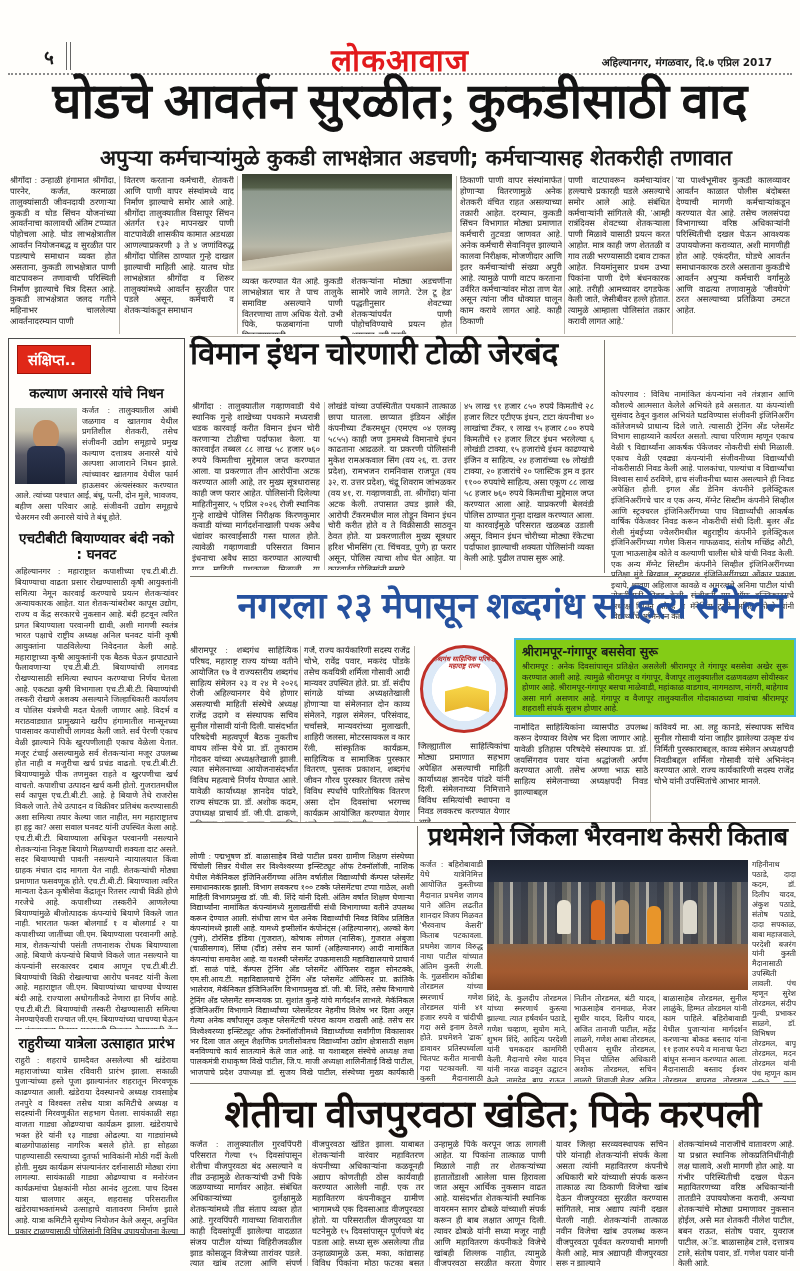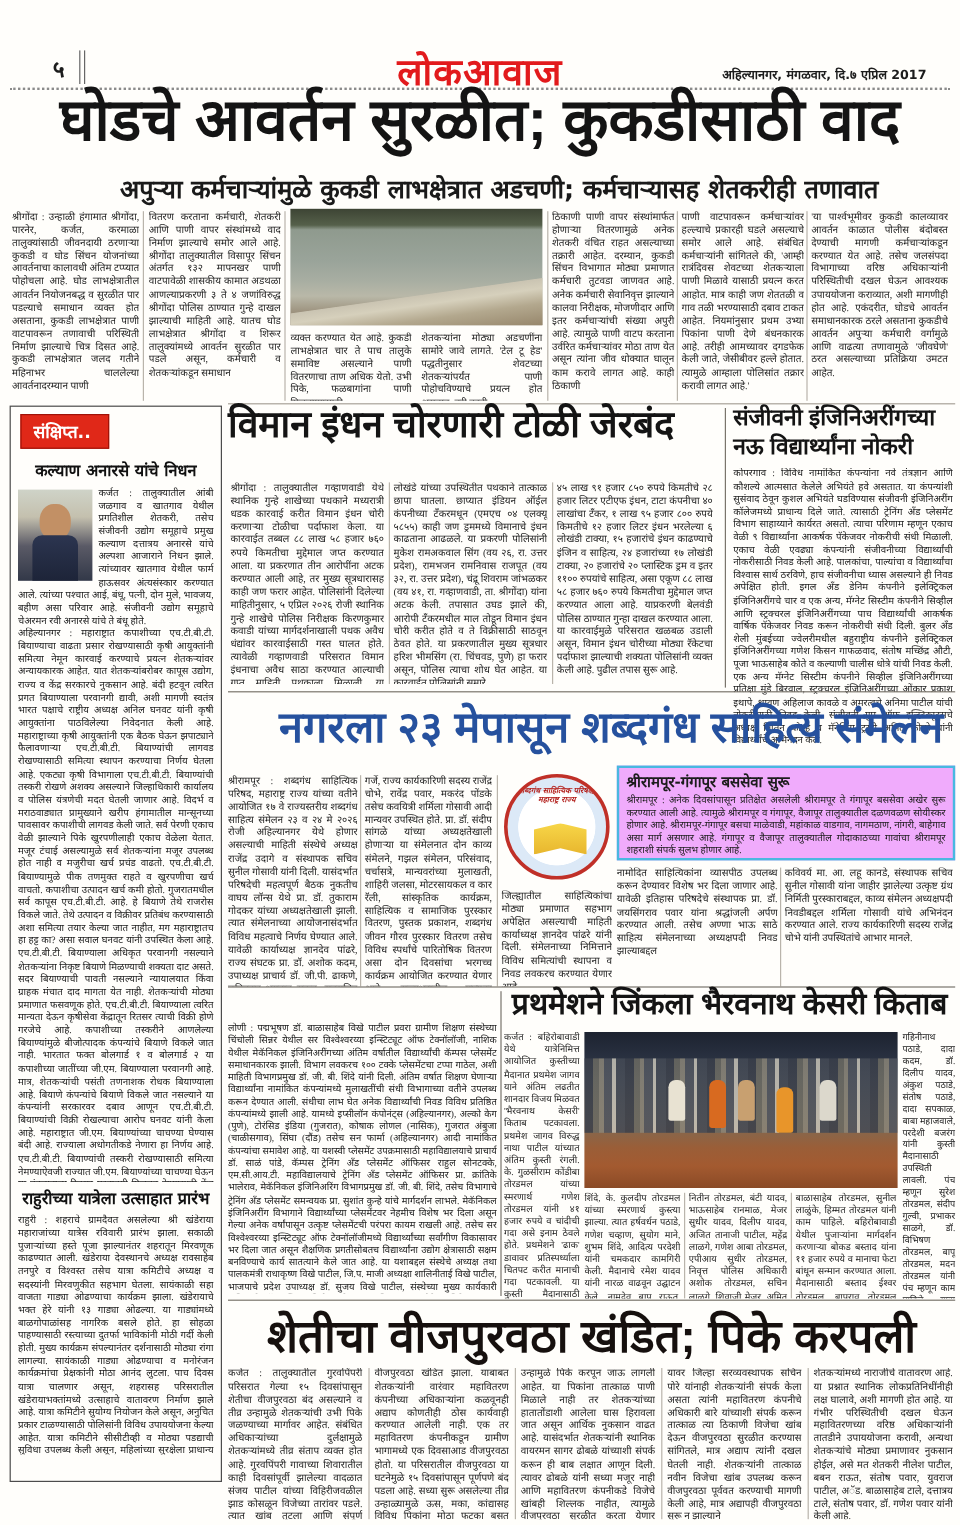--- a/index.html
+++ b/index.html
@@ -1,21 +1,21 @@
 <!DOCTYPE html>
 <html><head>
 <meta charset="utf-8">
 <style>
   html,body{margin:0;padding:0;background:#e8e8e4;}
   #page{position:relative;width:800px;height:1271px;background:#fffefb;margin:0 auto;
         font-family:"Liberation Serif","DejaVu Serif",serif;color:#1c1c1c;overflow:hidden;}
   .abs{position:absolute;}
   .col{position:absolute;font-size:8.3px;line-height:1.31;text-align:justify;color:#1d1d1d;overflow:hidden;}
   .col-sm{font-size:7.9px;line-height:1.3;}
-  .hl{font-family:Liberation Sans, sans-serif;font-weight:bold;color:#141414;}
+  .hl{font-family:Liberation Serif, serif;font-weight:bold;color:#141414;}
   .vrule{position:absolute;width:1px;background:#b9b4ab;}
   .vrule-dark{position:absolute;width:1px;background:#7a756c;}
   .hrule{position:absolute;height:1px;background:#7a756c;}
   .dotted{position:absolute;border-top:2px dotted #8b8b8b;height:0;}
   
   #masthead{top:38px;left:0;width:100%;text-align:center;font-size:31px;letter-spacing:1px;
             color:#e21a1c;font-family:"DejaVu Sans","Liberation Sans",sans-serif;font-weight:bold;}
   #pagenum{top:44px;left:44px;font-size:19px;font-weight:bold;}
   #pagebars{top:42px;left:66px;height:28px;width:3px;border-left:1px solid #666;border-right:1px solid #666;}
   #dateline{top:55px;right:28px;font-size:10.5px;font-weight:bold;font-family:"DejaVu Sans",sans-serif;}
@@ -54,21 +54,21 @@
   #samm-headline{top:580px;left:180px;width:606px;text-align:right;font-size:36px;color:#26519e;}
   #samm-logo{left:420px;top:645px;width:88px;height:88px;border-radius:50%;
     border:3px solid #c03028;background:radial-gradient(circle at 50% 50%,#ffffff 0 55%,#dce9f7 56% 74%,#f2dede 75% 100%);
     box-sizing:border-box;position:absolute;overflow:hidden;font-style:italic;}
   #samm-logo .book{position:absolute;left:22px;top:38px;width:44px;height:26px;
     background:linear-gradient(180deg,#f7d648,#e8b62e);clip-path:polygon(0 20%,50% 0,100% 20%,100% 100%,50% 80%,0 100%);}
   #samm-logo .logo-txt{position:absolute;left:0;top:8px;width:100%;text-align:center;font-size:6.5px;
     color:#b42420;font-weight:bold;line-height:1.15;font-family:"DejaVu Sans",sans-serif;}
   
   #bus-box{left:514px;top:638px;width:282px;height:79px;border:2px solid #49b8e0;box-sizing:border-box;
-           padding:3px 6px;overflow:hidden;background:#f0abfc;}
+           padding:3px 6px;overflow:hidden;background:#84cc16;}
   #bus-title{font-family:"DejaVu Sans",sans-serif;font-weight:bold;font-size:12.5px;margin-bottom:2px;}
   #bus-body{font-size:8.1px;line-height:1.3;text-align:justify;}
   
   #prav-headline{top:826px;left:190px;width:226px;text-align:center;font-size:19.5px;line-height:1.1;}
   #kusti-headline{top:824px;left:420px;width:376px;text-align:center;font-size:25px;line-height:1.05;}
   #kusti-photo{left:487px;top:860px;width:261px;height:130px;position:absolute;
     background:linear-gradient(180deg,#1d2330 0%,#2a3242 18%,#4a4e56 30%,#6a6258 46%,#7d6a55 58%,#9a5e38 74%,#a35a30 86%,#8a4a26 100%);overflow:hidden;}
   #kusti-photo .crowd{position:absolute;left:0;top:22px;width:100%;height:62px;
     background:repeating-linear-gradient(90deg,#3a3f4a 0 7px,#6b6a62 7px 12px,#8a8578 12px 16px,#50555f 16px 23px,#c8c4b8 23px 26px,#444a55 26px 34px);opacity:.85;}
   #kusti-photo .fig{position:absolute;width:14px;height:34px;border-radius:6px 6px 2px 2px;background:#d8d3c4;top:40px;}
@@ -106,34 +106,34 @@
   <div class="vrule" style="left:672px;top:176px;height:158px;"></div>
   <div class="hrule" style="top:336px;left:190px;width:606px;background:#a8a298;"></div>
 
   <div class="abs" id="briefs-box">
     <div id="briefs-band">संक्षिप्त..</div>
     <div class="brief-h">कल्याण अनारसे यांचे निधन</div>
     <div style="overflow:hidden;">
       <div id="obit-photo"></div>
       <div class="brief-body">कर्जत : तालुक्यातील आंबी जळगाव व खातगाव येथील प्रगतिशील शेतकरी, तसेच संजीवनी उद्योग समूहाचे प्रमुख कल्याण दत्तात्रय अनारसे यांचे अल्पशा आजाराने निधन झाले. त्यांच्यावर खातगाव येथील फार्म हाऊसवर अंत्यसंस्कार करण्यात आले. त्यांच्या पश्चात आई, बंधू, पत्नी, दोन मुले, भावजय, बहीण असा परिवार आहे. संजीवनी उद्योग समूहाचे चेअरमन रवी अनारसे यांचे ते बंधू होते.</div>
     </div>
+    <div class="brief-h" style="margin-top:8px;">एचटीबीटी बियाण्यावर बंदी नको : घनवट</div>
     <div class="brief-body" style="height:462px;overflow:hidden;">अहिल्यानगर : महाराष्ट्रात कपाशीच्या एच.टी.बी.टी. बियाण्याचा वाढता प्रसार रोखण्यासाठी कृषी आयुक्तांनी समित्या नेमून कारवाई करण्याचे प्रयत्न शेतकऱ्यांवर अन्यायकारक आहेत. यात शेतकऱ्यांबरोबर कापूस उद्योग, राज्य व केंद्र सरकारचे नुकसान आहे. बंदी हटवून त्वरित प्रगत बियाण्याला परवानगी द्यावी, अशी मागणी स्वतंत्र भारत पक्षाचे राष्ट्रीय अध्यक्ष अनिल घनवट यांनी कृषी आयुक्तांना पाठविलेल्या निवेदनात केली आहे. महाराष्ट्राच्या कृषी आयुक्तांनी एक बैठक घेऊन झपाट्याने फैलावणाऱ्या एच.टी.बी.टी. बियाण्यांची लागवड रोखण्यासाठी समित्या स्थापन करण्याचा निर्णय घेतला आहे. एकट्या कृषी विभागाला एच.टी.बी.टी. बियाण्यांची तस्करी रोखणे अशक्य असल्याने जिल्हाधिकारी कार्यालय व पोलिस यंत्रणेची मदत घेतली जाणार आहे. विदर्भ व मराठवाड्यात प्रामुख्याने खरीप हंगामातील मान्सूनच्या पावसावर कपाशीची लागवड केली जाते. सर्व पेरणी एकाच वेळी झाल्याने पिके खुरपणीलाही एकाच वेळेला येतात. मजूर टंचाई असल्यामुळे सर्व शेतकऱ्यांना मजूर उपलब्ध होत नाही व मजुरीचा खर्च प्रचंड वाढतो. एच.टी.बी.टी. बियाण्यामुळे पीक तणमुक्त राहते व खुरपणीचा खर्च वाचतो. कपाशीचा उत्पादन खर्च कमी होतो. गुजरातमधील सर्व कापूस एच.टी.बी.टी. आहे. हे बियाणे तेथे राजरोस विकले जाते. तेथे उत्पादन व विक्रीवर प्रतिबंध करण्यासाठी अशा समित्या तयार केल्या जात नाहीत, मग महाराष्ट्रातच हा हट्ट का? असा सवाल घनवट यांनी उपस्थित केला आहे. एच.टी.बी.टी. बियाण्याला अधिकृत परवानगी नसल्याने शेतकऱ्यांना निकृष्ट बियाणे मिळण्याची शक्यता दाट असते. सदर बियाण्याची पावती नसल्याने न्यायालयात किंवा ग्राहक मंचात दाद मागता येत नाही. शेतकऱ्यांची मोठ्या प्रमाणात फसवणूक होते. एच.टी.बी.टी. बियाण्याला त्वरित मान्यता देऊन कृषीसेवा केंद्रातून रितसर त्याची विक्री होणे गरजेचे आहे. कपाशीच्या तस्करीने आणलेल्या बियाण्यांमुळे बीजोत्पादक कंपन्यांचे बियाणे विकले जात नाही. भारतात फक्त बोलगार्ड १ व बोलगार्ड २ या कपाशीच्या जातींच्या जी.एम. बियाण्याला परवानगी आहे. मात्र, शेतकऱ्यांची पसंती तणनाशक रोधक बियाण्याला आहे. बियाणे कंपन्यांचे बियाणे विकले जात नसल्याने या कंपन्यांनी सरकारवर दबाव आणून एच.टी.बी.टी. बियाण्यांची विक्री रोखल्याचा आरोप घनवट यांनी केला आहे. महाराष्ट्रात जी.एम. बियाण्यांच्या चाचण्या घेण्यास बंदी आहे. राज्याला अधोगतीकडे नेणारा हा निर्णय आहे. एच.टी.बी.टी. बियाण्यांची तस्करी रोखण्यासाठी समित्या नेमण्याऐवजी राज्यात जी.एम. बियाण्यांच्या चाचण्या घेऊन या तंत्रज्ञानाला रितसर परवानगी मिळवून देण्यासाठी केंद्र सरकारकडे शिफारस करावी, अशी मागणी घनवट यांनी निवेदनात नमूद केली आहे.</div>
     <div class="brief-h" style="margin-top:7px;">राहुरीच्या यात्रेला उत्साहात प्रारंभ</div>
     <div class="brief-body" style="height:200px;overflow:hidden;">राहुरी : शहराचे ग्रामदैवत असलेल्या श्री खंडेराया महाराजांच्या यात्रेस रविवारी प्रारंभ झाला. सकाळी पुजाऱ्यांच्या हस्ते पूजा झाल्यानंतर शहरातून मिरवणूक काढण्यात आली. खंडेराया देवस्थानचे अध्यक्ष रावसाहेब तनपुरे व विश्वस्त तसेच यात्रा कमिटीचे अध्यक्ष व सदस्यांनी मिरवणुकीत सहभाग घेतला. सायंकाळी सहा वाजता गाड्या ओढण्याचा कार्यक्रम झाला. खंडेरायाचे भक्त हेरे यांनी १३ गाड्या ओढल्या. या गाड्यांमध्ये बाळगोपाळांसह नागरिक बसले होते. हा सोहळा पाहण्यासाठी रस्त्याच्या दुतर्फा भाविकांनी मोठी गर्दी केली होती. मुख्य कार्यक्रम संपल्यानंतर दर्शनासाठी मोठ्या रांगा लागल्या. सायंकाळी गाड्या ओढण्याचा व मनोरंजन कार्यक्रमांचा प्रेक्षकांनी मोठा आनंद लुटला. पाच दिवस यात्रा चालणार असून, शहरासह परिसरातील खंडेरायाभक्तांमध्ये उत्साहाचे वातावरण निर्माण झाले आहे. यात्रा कमिटीने सुयोग्य नियोजन केले असून, अनुचित प्रकार टाळण्यासाठी पोलिसांनी विविध उपाययोजना केल्या आहेत. यात्रा कमिटीने सीसीटीव्ही व मोठ्या पडद्याची सुविधा उपलब्ध केली असून, महिलांच्या सुरक्षेला प्राधान्य दिले आहे. पाच दिवस चालणाऱ्या यात्रेचा भाविकांनी पुरेपूर आनंद लुटावा व खेळीमेळीच्या वातावरणात यात्रा पार पाडावी, असे आवाहन खंडेराया देवस्थान ट्रस्ट व यात्रा कमिटीने केले आहे.</div>
   </div>
 
   <div class="abs hl" id="fuel-headline">विमान इंधन चोरणारी टोळी जेरबंद</div>
   <div class="col" style="left:192px;top:402px;width:128px;height:168px;">श्रीगोंदा : तालुक्यातील गव्हाणवाडी येथे स्थानिक गुन्हे शाखेच्या पथकाने मध्यरात्री धडक कारवाई करीत विमान इंधन चोरी करणाऱ्या टोळीचा पर्दाफाश केला. या कारवाईत तब्बल ८८ लाख ५८ हजार ७६० रुपये किमतीचा मुद्देमाल जप्त करण्यात आला. या प्रकरणात तीन आरोपींना अटक करण्यात आली आहे, तर मुख्य सूत्रधारासह काही जण फरार आहेत. पोलिसांनी दिलेल्या माहितीनुसार, ५ एप्रिल २०२६ रोजी स्थानिक गुन्हे शाखेचे पोलिस निरीक्षक किरणकुमार कवाडी यांच्या मार्गदर्शनाखाली पथक अवैध धंद्यांवर कारवाईसाठी गस्त घालत होते. त्यावेळी गव्हाणवाडी परिसरात विमान इंधनाचा अवैध साठा करण्यात आल्याची गुप्त माहिती पथकाला मिळाली. या माहितीच्या आधारे उपविभागीय पोलिस अधिकारी प्रवीण</div>
   <div class="col" style="left:328px;top:402px;width:128px;height:168px;">लोखंडे यांच्या उपस्थितीत पथकाने तात्काळ छापा घातला. छाप्यात इंडियन ऑईल कंपनीच्या टँकरमधून (एमएच ०४ एलक्यू ५८५५) काही जण ड्रममध्ये विमानाचे इंधन काढताना आढळले. या प्रकरणी पोलिसांनी मुकेश रामअकवाल सिंग (वय २६, रा. उत्तर प्रदेश), रामभजन रामनिवास राजपूत (वय ३२, रा. उत्तर प्रदेश), चंद्रू शिवराम जांभळकर (वय ४१, रा. गव्हाणवाडी, ता. श्रीगोंदा) यांना अटक केली. तपासात उघड झाले की, आरोपी टँकरमधील माल तोडून विमान इंधन चोरी करीत होते व ते विक्रीसाठी साठवून ठेवत होते. या प्रकरणातील मुख्य सूत्रधार हरिश भीमसिंग (रा. चिंचवड, पुणे) हा फरार असून, पोलिस त्याचा शोध घेत आहेत. या कारवाईत पोलिसांनी सुमारे</div>
   <div class="col" style="left:464px;top:402px;width:130px;height:168px;">४५ लाख ९१ हजार ८५० रुपये किमतीचे २८ हजार लिटर एटीएफ इंधन, टाटा कंपनीचा ४० लाखांचा टँकर, १ लाख ९५ हजार ८०० रुपये किमतीचे १२ हजार लिटर इंधन भरलेल्या ६ लोखंडी टाक्या, १५ हजारांचे इंधन काढण्याचे इंजिन व साहित्य, २४ हजारांच्या १७ लोखंडी टाक्या, २० हजारांचे २० प्लास्टिक ड्रम व इतर ११०० रुपयांचे साहित्य, असा एकूण ८८ लाख ५८ हजार ७६० रुपये किमतीचा मुद्देमाल जप्त करण्यात आला आहे. याप्रकरणी बेलवंडी पोलिस ठाण्यात गुन्हा दाखल करण्यात आला. या कारवाईमुळे परिसरात खळबळ उडाली असून, विमान इंधन चोरीच्या मोठ्या रॅकेटचा पर्दाफाश झाल्याची शक्यता पोलिसांनी व्यक्त केली आहे. पुढील तपास सुरू आहे.</div>
   <div class="vrule" style="left:324px;top:402px;height:168px;"></div>
   <div class="vrule" style="left:460px;top:402px;height:168px;"></div>
   <div class="vrule-dark" style="left:604px;top:340px;height:233px;"></div>
 
-  <div class="abs hl" id="sanj-headline">संजीवनी इंजिनिअरींगच्या नऊ विद्यार्थ्यांना नोकरी</div>
   <div class="col" style="left:611px;top:390px;width:183px;height:244px;font-size:8.1px;">कोपरगाव : विविध नामांकित कंपन्यांना नवे तंत्रज्ञान आणि कौशल्ये आत्मसात केलेले अभियंते हवे असतात. या कंपन्यांशी सुसंवाद ठेवून कुशल अभियंते घडविण्यास संजीवनी इंजिनिअरींग कॉलेजमध्ये प्राधान्य दिले जाते. त्यासाठी ट्रेनिंग अँड प्लेसमेंट विभाग साहाय्याने कार्यरत असतो. त्याचा परिणाम म्हणून एकाच वेळी ९ विद्यार्थ्यांना आकर्षक पॅकेजवर नोकरीची संधी मिळाली. एकाच वेळी एवढ्या कंपन्यांनी संजीवनीच्या विद्यार्थ्यांची नोकरीसाठी निवड केली आहे. पालकांचा, पाल्यांचा व विद्यार्थ्यांचा विश्वास सार्थ ठरविणे, हाच संजीवनीचा ध्यास असल्याने ही निवड अपेक्षित होती. इगल अँड डेनिम कंपनीने इलेक्ट्रिकल इंजिनिअरींगचे चार व एक अन्य, मॅग्नेट सिस्टीम कंपनीने सिव्हील आणि स्ट्रक्चरल इंजिनिअरींगच्या पाच विद्यार्थ्यांची आकर्षक वार्षिक पॅकेजवर निवड करून नोकरीची संधी दिली. बुलर अँड शेली मुंबईच्या ज्वेलरीमधील बहुराष्ट्रीय कंपनीने इलेक्ट्रिकल इंजिनिअरींगच्या गणेश किसन गाफळवाद, संतोष मच्छिंद्र औटी, पूजा भाऊसाहेब कोते व कल्याणी चालीस धोत्रे यांची निवड केली. एक अन्य मॅग्नेट सिस्टीम कंपनीने सिव्हील इंजिनिअरींगच्या प्रतिक्षा मुंडे बिरवाल, स्ट्रक्चरल इंजिनिअरींगच्या ओंकार प्रकाश इथापे, श्रावण अहिलाज कावळे व अमरत्वचे अनिमा पाटील यांची नोकरीसाठी निवड केली. संजीवनी ग्रुप ऑफ इन्स्टिट्यूट्सचे अध्यक्ष नितिन कोल्हे व मॅनेजिंग ट्रस्टी अमित कोल्हे यांनी विद्यार्थ्यांचे अभिनंदन केले.</div>
 
   <div class="hrule" style="top:576px;left:190px;width:606px;"></div>
   <div class="abs hl" id="samm-headline">नगरला २३ मेपासून शब्दगंध साहित्य संमेलन</div>
   <div class="col" style="left:190px;top:646px;width:108px;height:176px;">श्रीरामपूर : शब्दगंध साहित्यिक परिषद, महाराष्ट्र राज्य यांच्या वतीने आयोजित १७ वे राज्यस्तरीय शब्दगंध साहित्य संमेलन २३ व २४ मे २०२६ रोजी अहिल्यानगर येथे होणार असल्याची माहिती संस्थेचे अध्यक्ष राजेंद्र उदागे व संस्थापक सचिव सुनील गोसावी यांनी दिली. यासंदर्भात परिषदेची महत्वपूर्ण बैठक नुकतीच वाघय लॉन्स येथे प्रा. डॉ. तुकाराम गोदकर यांच्या अध्यक्षतेखाली झाली. त्यात संमेलनाच्या आयोजनासंदर्भात विविध महत्वाचे निर्णय घेण्यात आले. यावेळी कार्याध्यक्ष ज्ञानदेव पांढरे, राज्य संघटक प्रा. डॉ. अशोक कदम, उपाध्यक्ष प्राचार्य डॉ. जी.पी. ढाकणे, छबिनदार भगवान राऊत, सहसचिव प्रा. डॉ. अनिल</div>
   <div class="col" style="left:304px;top:646px;width:106px;height:176px;">गर्जे, राज्य कार्यकारिणी सदस्य राजेंद्र चोभे, रावेंद्र पवार, मकरंद पोंडके तसेच कवयित्री शर्मिला गोसावी आदी मान्यवर उपस्थित होते. प्रा. डॉ. संदीप सांगळे यांच्या अध्यक्षतेखाली होणाऱ्या या संमेलनात दोन काव्य संमेलने, गझल संमेलन, परिसंवाद, चर्चासत्रे, मान्यवरांच्या मुलाखती, शाहिरी जलसा, मोटरसायकल व कार रॅली, सांस्कृतिक कार्यक्रम, साहित्यिक व सामाजिक पुरस्कार वितरण, पुस्तक प्रकाशन, शब्दगंध जीवन गौरव पुरस्कार वितरण तसेच विविध स्पर्धांचे पारितोषिक वितरण असा दोन दिवसांचा भरगच्च कार्यक्रम आयोजित करण्यात येणार आहे. राज्यभरातील मान्यवर साहित्यिकांसह</div>
   <div id="samm-logo">
     <div class="logo-txt">शब्दगंध साहित्यिक परिषद, महाराष्ट्र राज्य</div>
     <div class="book"></div>
   </div>

